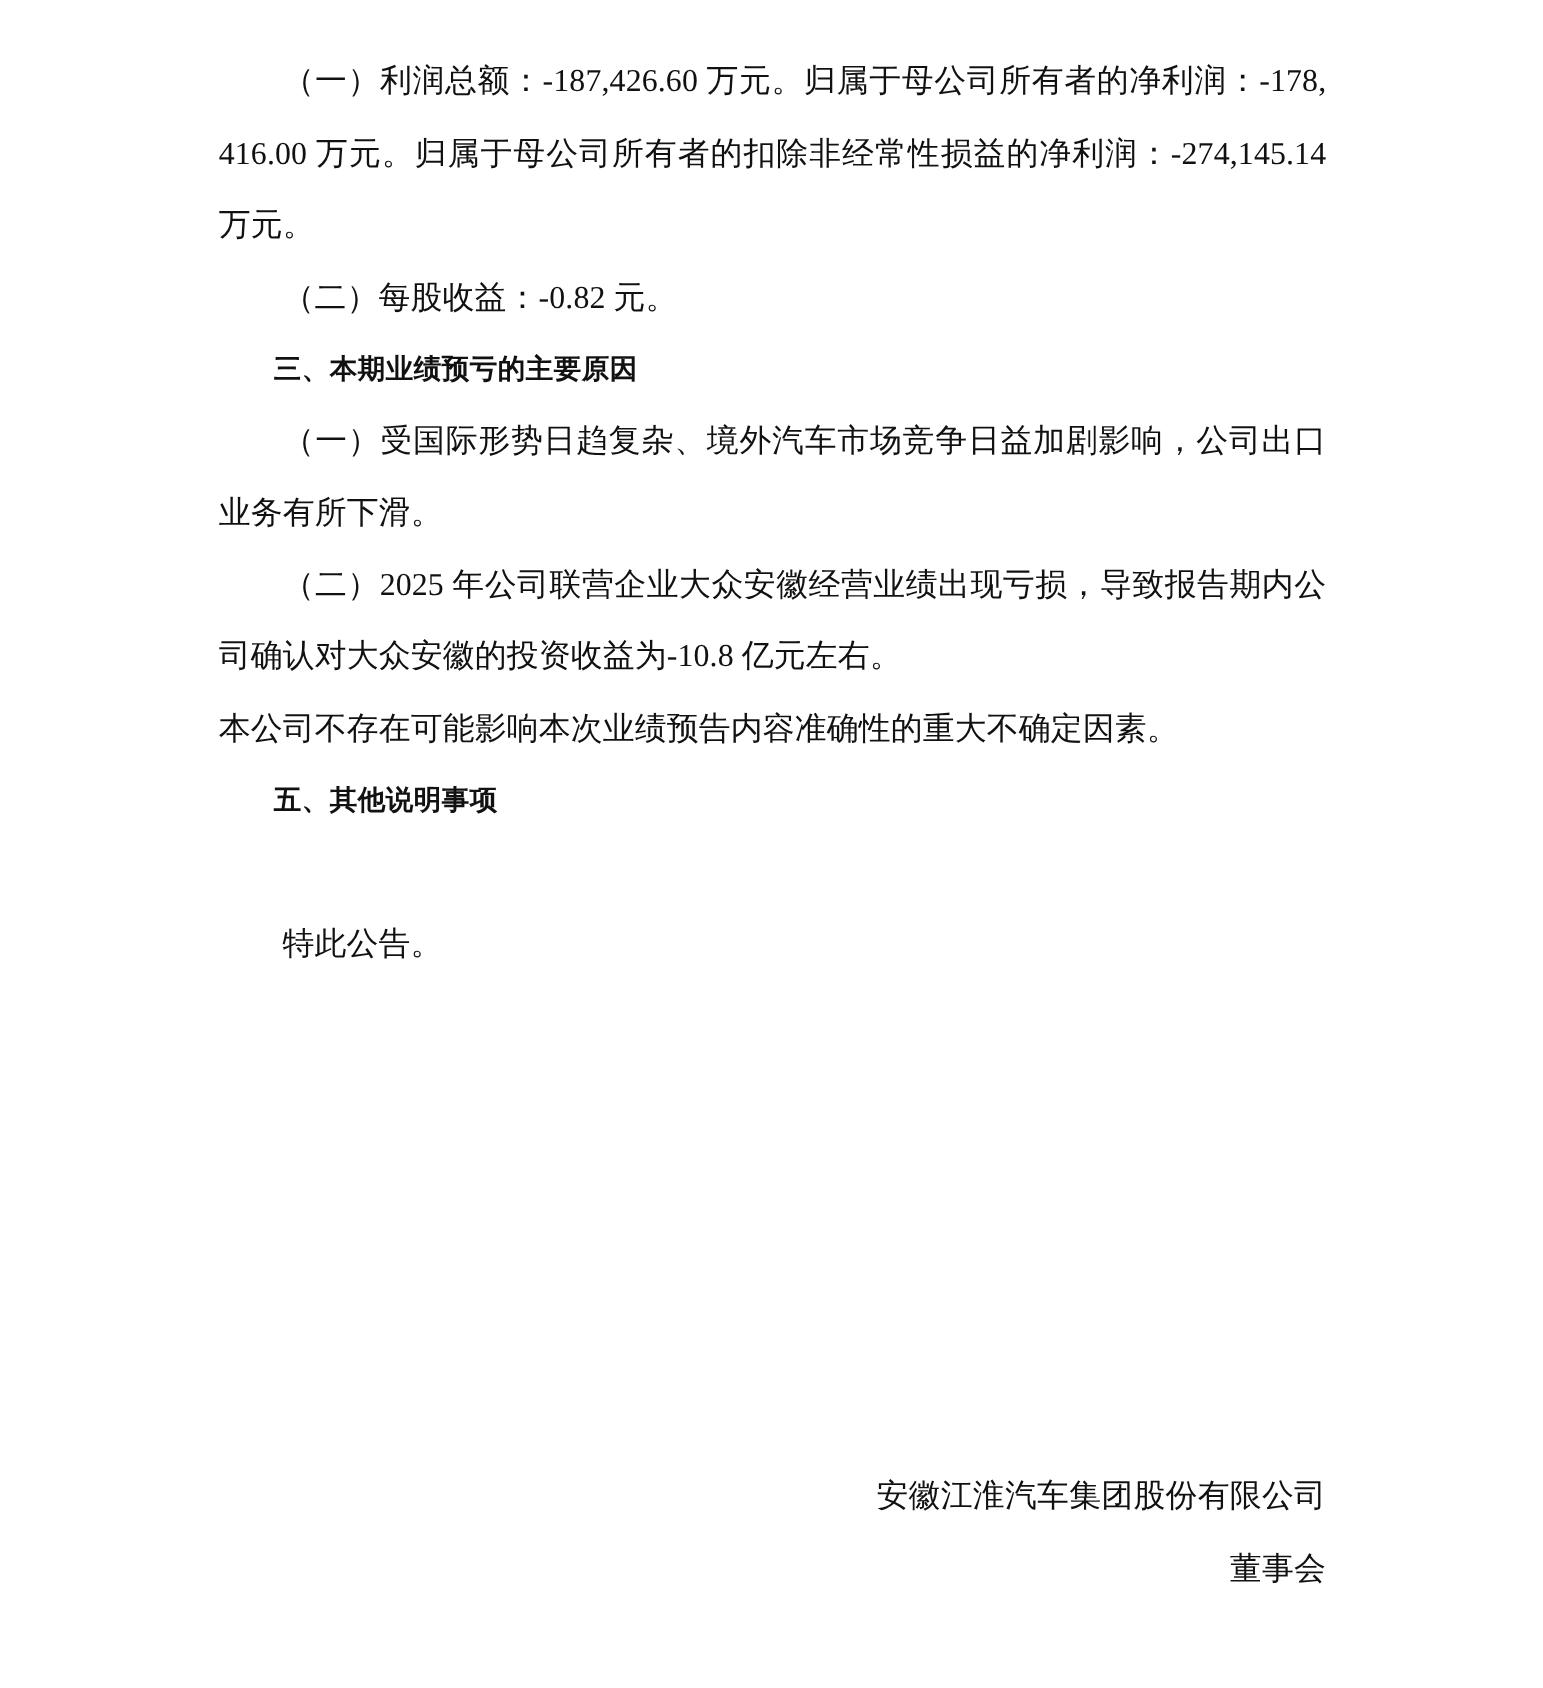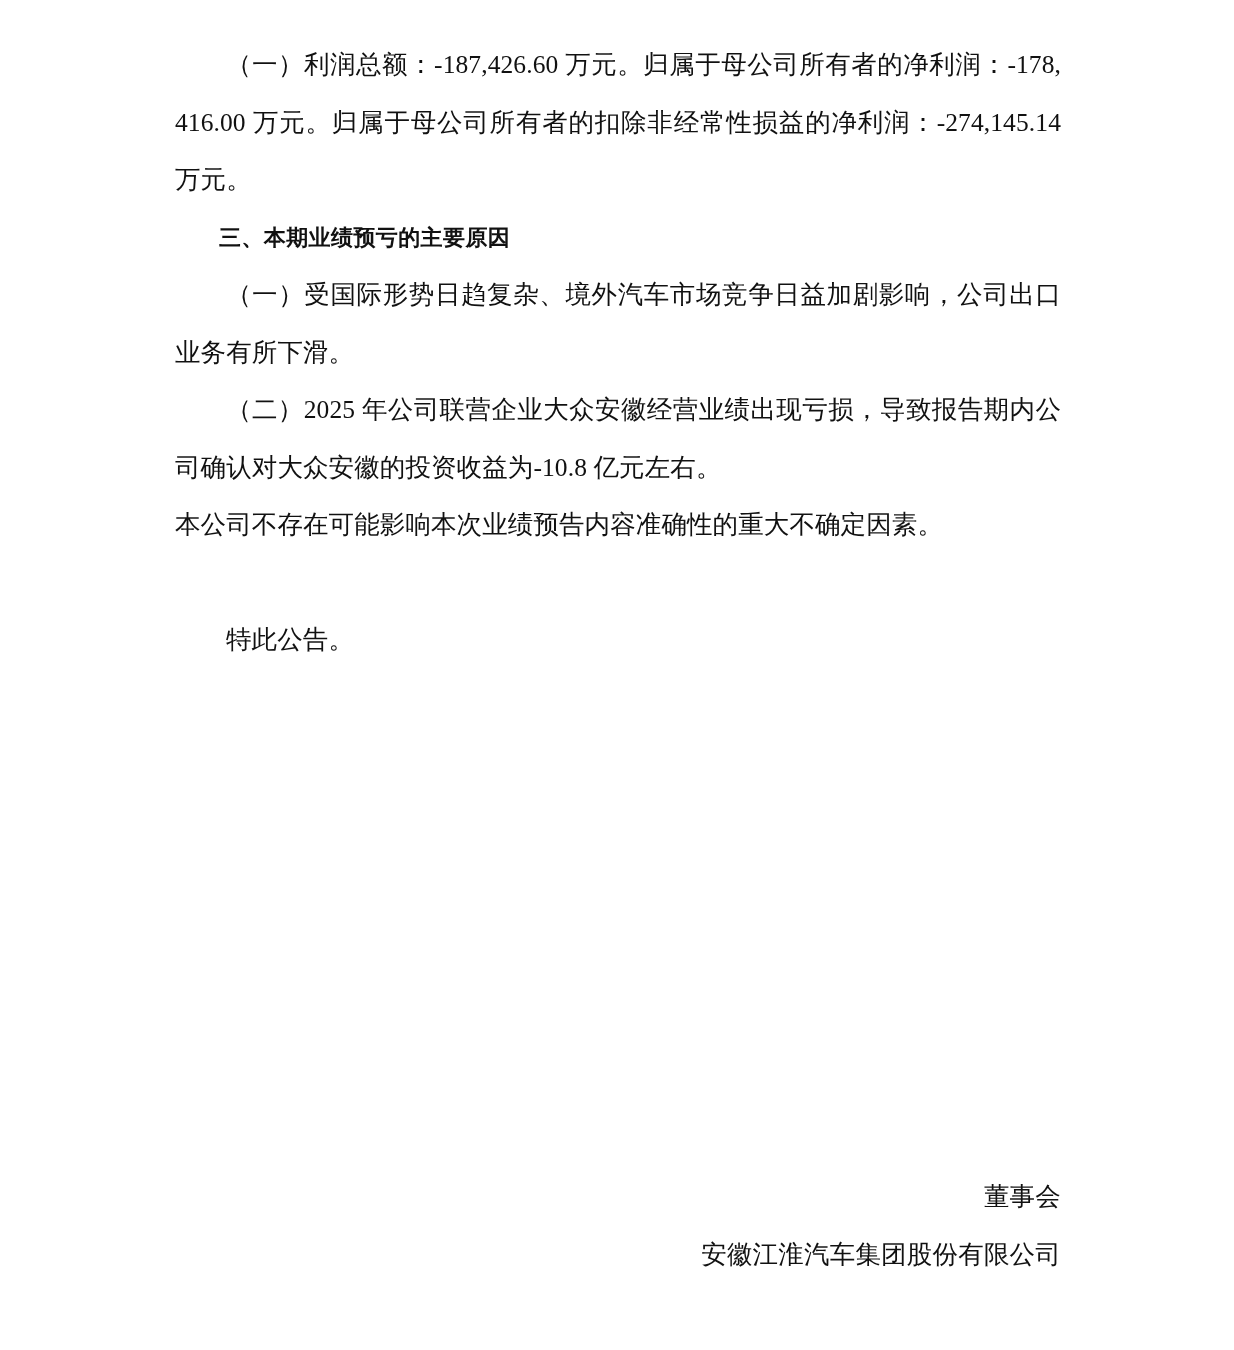--- a/index.html
+++ b/index.html
@@ -75,36 +75,38 @@
 </style>
 </head>
 <body>
 
 <div class="page">
 
   <div class="content">
 
     <p class="para">（一）利润总额：-187,426.60 万元。归属于母公司所有者的净利润：-178,416.00 万元。归属于母公司所有者的扣除非经常性损益的净利润：-274,145.14 万元。</p>
 
+    <p class="para">（二）每股收益：-0.82 元。</p>
 
     <p class="heading">三、本期业绩预亏的主要原因</p>
 
     <p class="para">（一）受国际形势日趋复杂、境外汽车市场竞争日益加剧影响，公司出口业务有所下滑。</p>
 
     <p class="para">（二）2025 年公司联营企业大众安徽经营业绩出现亏损，导致报告期内公司确认对大众安徽的投资收益为-10.8 亿元左右。</p>
 
 
     <p class="para no-indent">本公司不存在可能影响本次业绩预告内容准确性的重大不确定因素。</p>
 
+    <p class="heading">五、其他说明事项</p>
 
 
     <div class="spacer-closing"></div>
 
     <p class="para">特此公告。</p>
 
   </div>
 
   <div class="signature">
+    <p class="sig-line">安徽江淮汽车集团股份有限公司</p>
     <p class="sig-line">董事会</p>
-    <p class="sig-line">安徽江淮汽车集团股份有限公司</p>
   </div>
 
 </div>
 
 </body></html>

